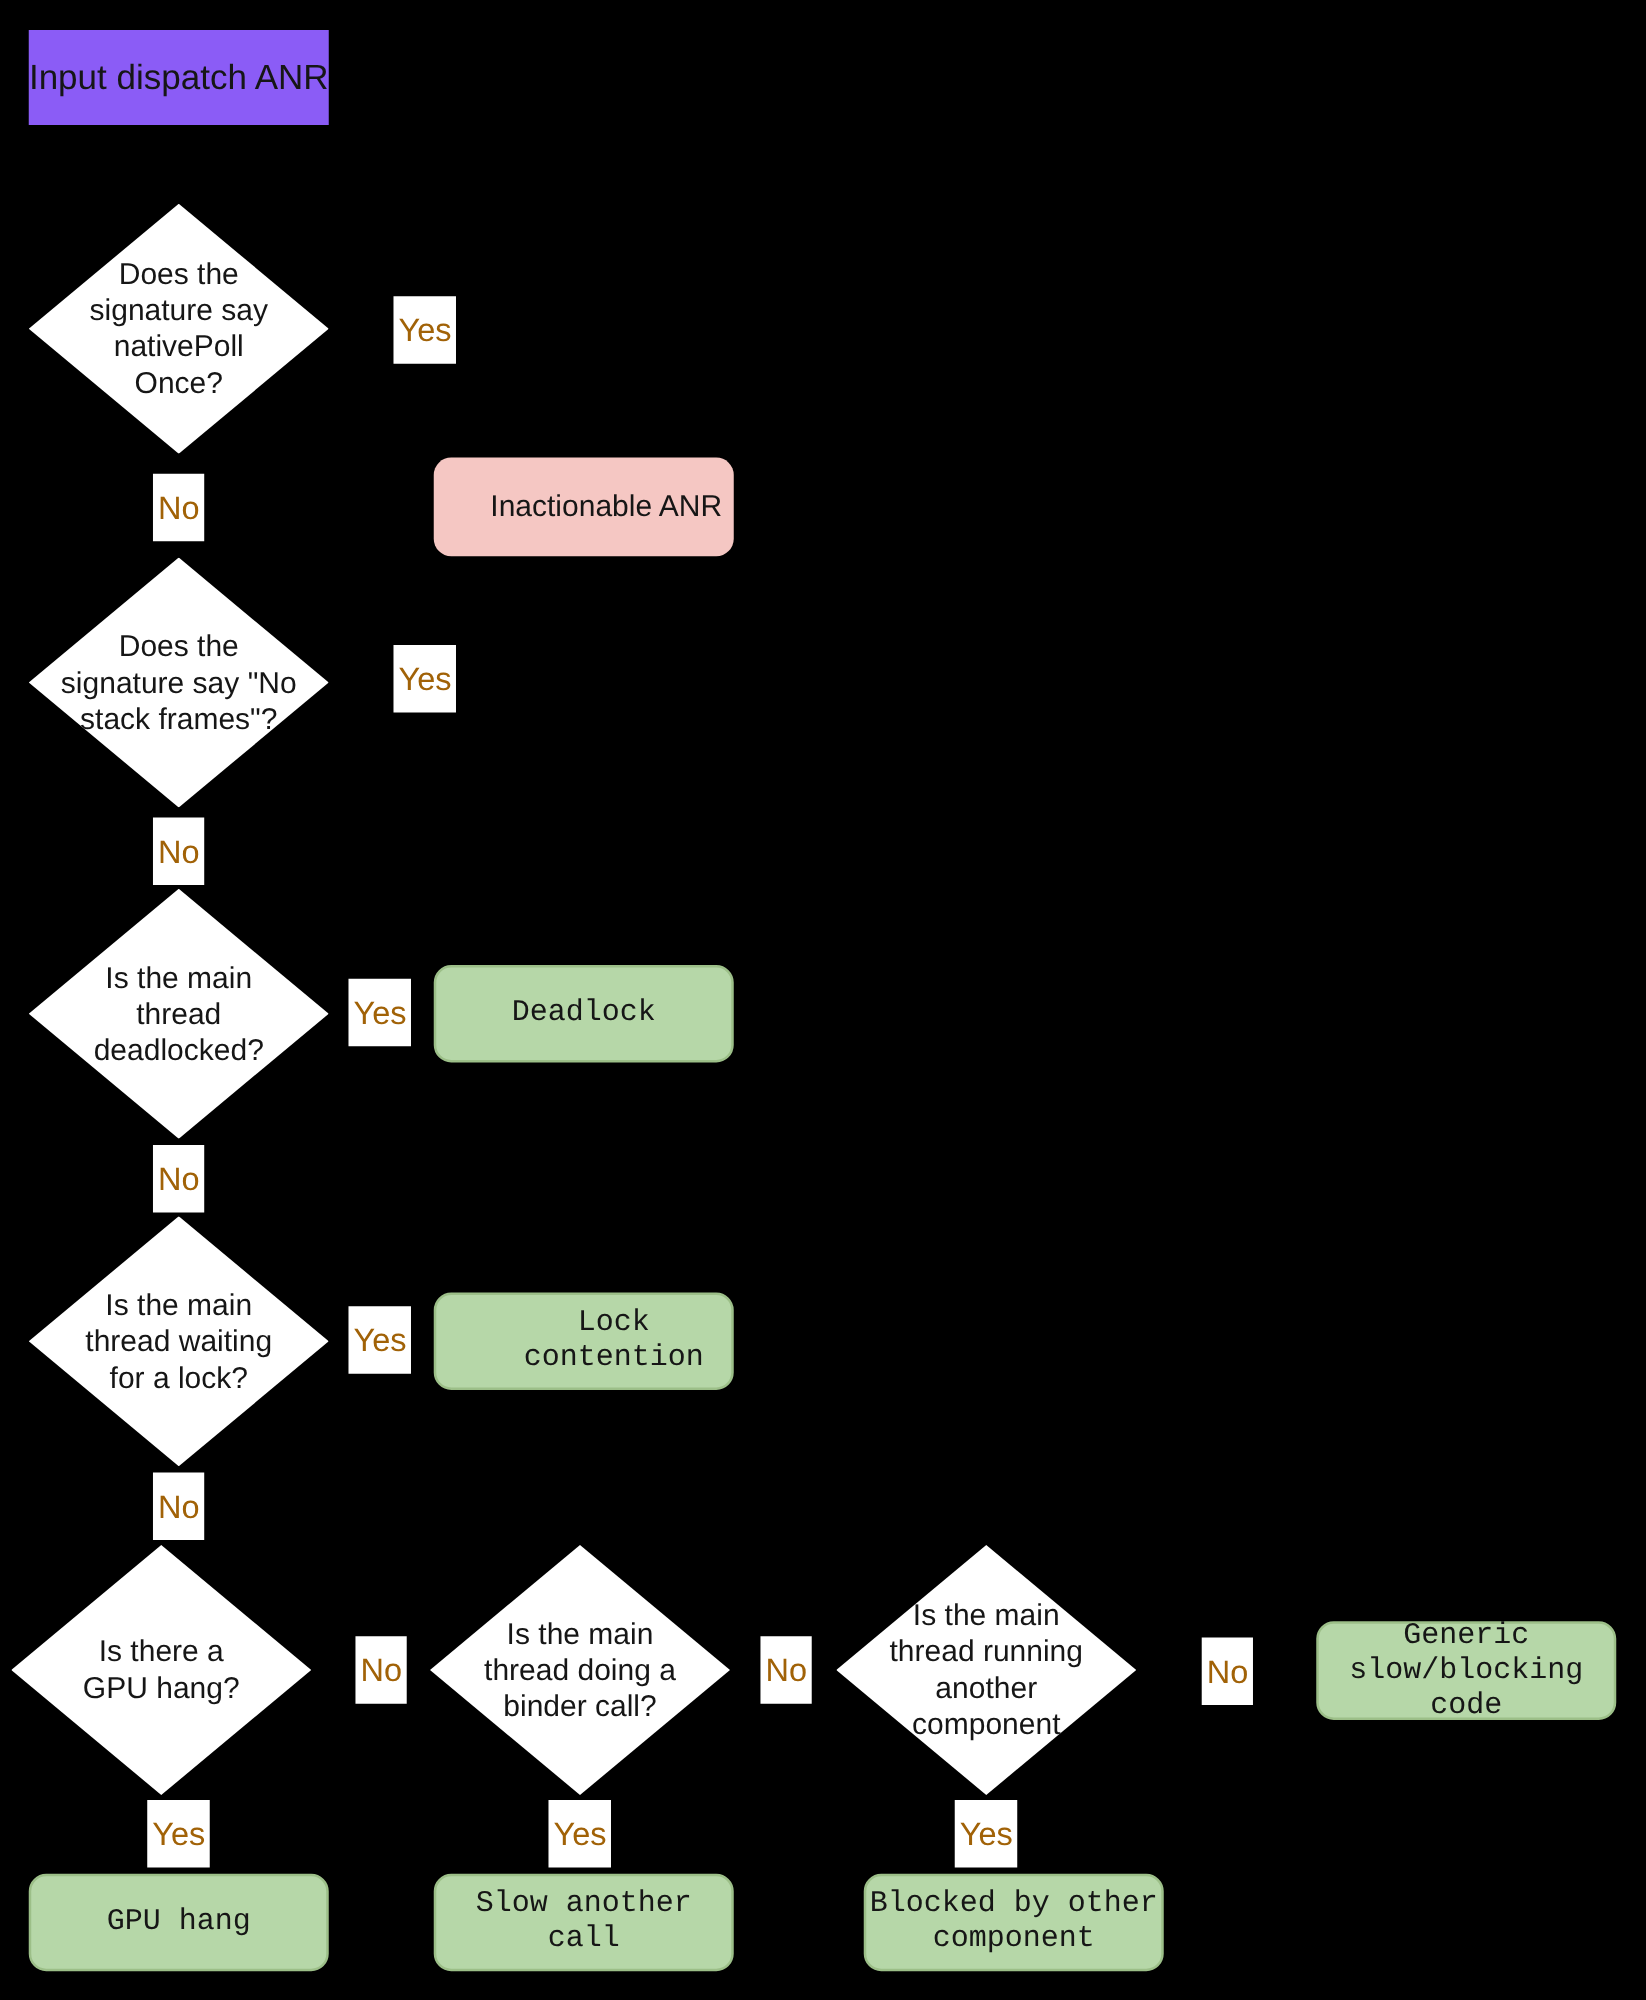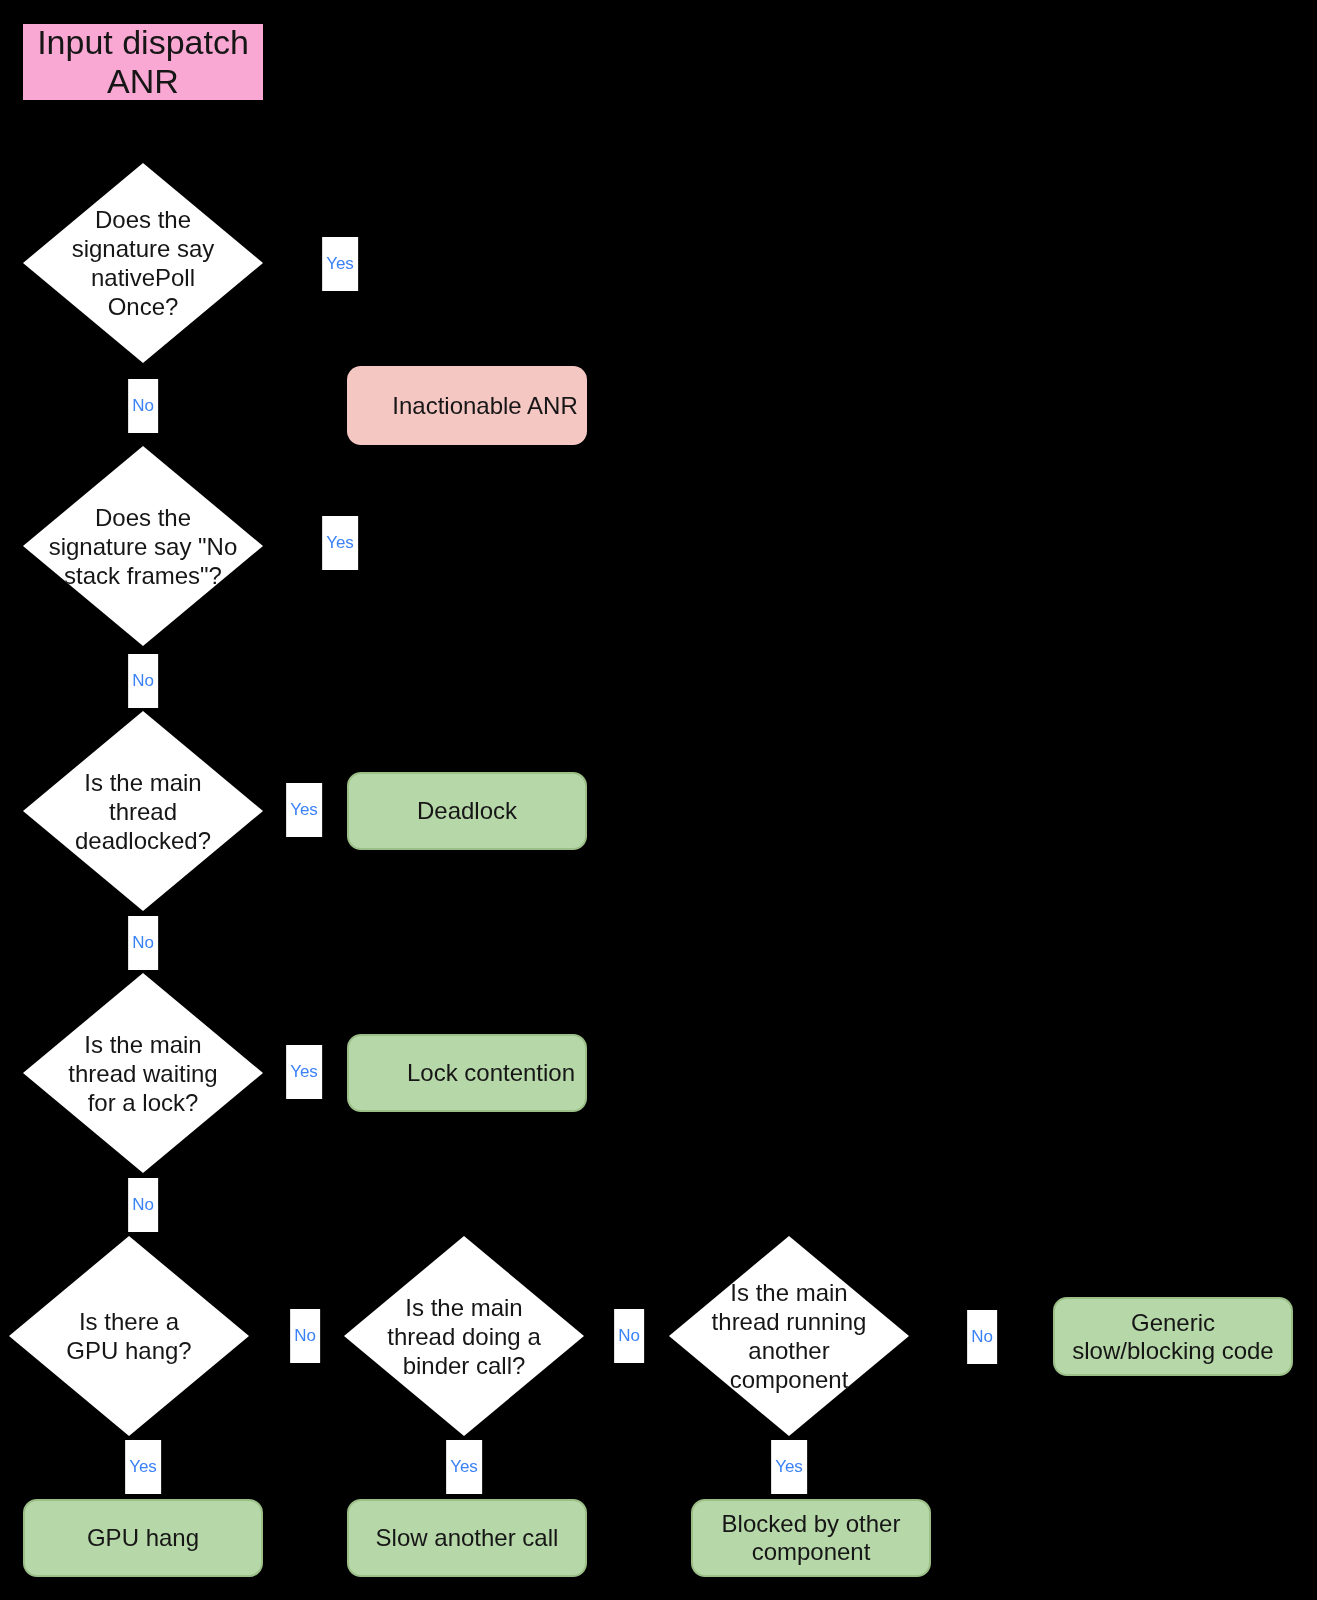--- a/index.html
+++ b/index.html
@@ -17,43 +17,44 @@
     text-align:center;
     white-space:pre-line;
     box-sizing:border-box;
   }
   .rect{
     width:240px;height:78px;
     border-radius:14px;
     font-size:24px;line-height:28px;
   }
   .start{
-    background:#f9a8d4;
+    background:#8b5cf6;
     width:240px;height:76px;
-    font-size:34px;
+    font-size:28px;
   }
   .green{
     background:#b6d7a8;
     border:2px solid #9cbf88;
+    font-family:Liberation Mono, monospace;
   }
   .pink{
     background:#f5c7c3;
   }
   .diamond{
     width:240px;height:200px;
     background:#ffffff;
     clip-path:polygon(50% 0,100% 50%,50% 100%,0 50%);
     font-size:24px;line-height:29px;
   }
   .chip{
     position:absolute;
     transform:translate(-50%,-50%);
     background:#ffffff;
-    color:#3b82f6;
-    font-size:17px;line-height:24px;
+    color:#a16207;
+    font-size:26px;line-height:24px;
     padding:15px 4px;
     white-space:nowrap;
   }
 </style>
 </head>
 <body>
 
 <div id="canvas">
 
   <div class="node start" style="left:23px;top:24px;">Input dispatch ANR</div>

